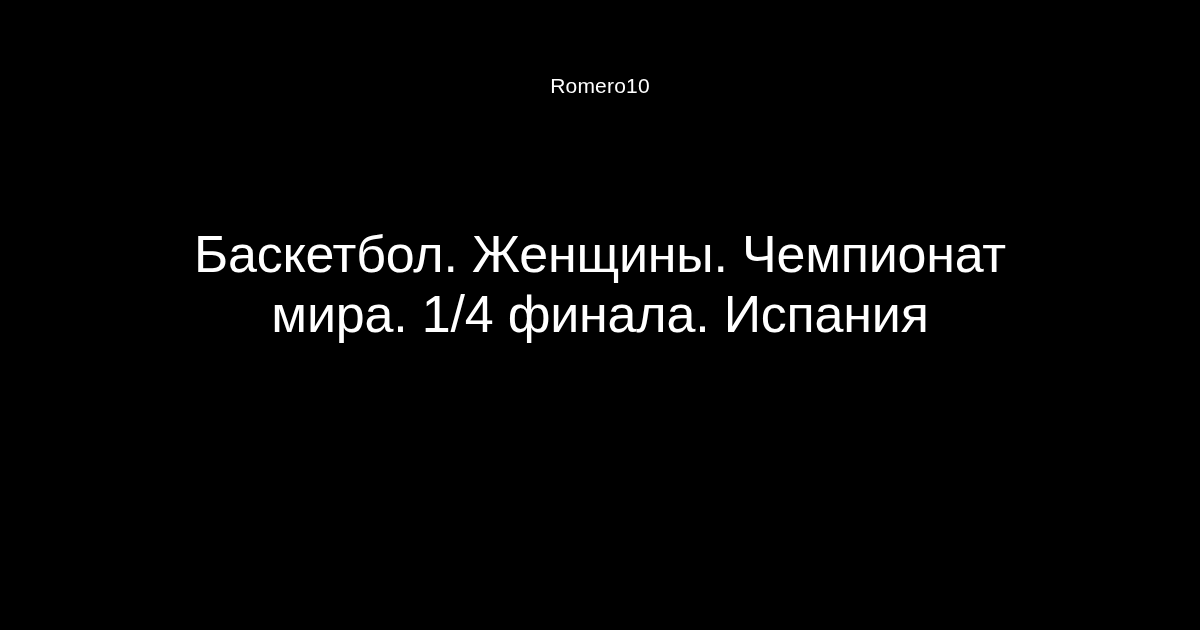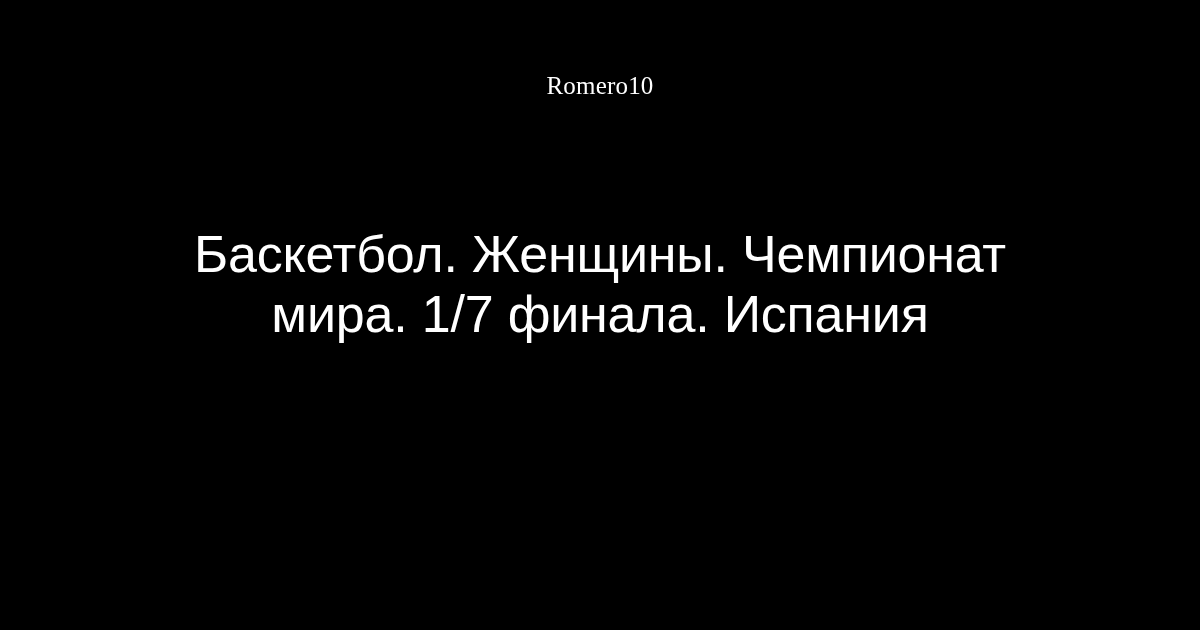--- a/index.html
+++ b/index.html
@@ -26,22 +26,22 @@
   }
 
   
   .site-name {
     position: absolute;
     top: 70px;
     left: 0;
     width: 1200px;
     text-align: center;
     color: #ffffff;
-    font-family: Liberation Serif, serif;
-    font-size: 25px;
+    font-family: Liberation Sans, sans-serif;
+    font-size: 21px;
     font-weight: 400;
     line-height: 32px;
     letter-spacing: 0.2px;
     white-space: nowrap;
   }
 
   
   .headline-wrap {
     position: absolute;
     top: 224px;
@@ -66,16 +66,16 @@
   }
 </style>
 </head>
 <body>
 
 <div class="share-card">
 
   <div class="site-name">Romero10</div>
 
   <div class="headline-wrap">
-    <h1 class="headline">Баскетбол. Женщины. Чемпионат мира. 1/7 финала. Испания</h1>
+    <h1 class="headline">Баскетбол. Женщины. Чемпионат мира. 1/4 финала. Испания</h1>
   </div>
 
 </div>
 
 </body></html>

